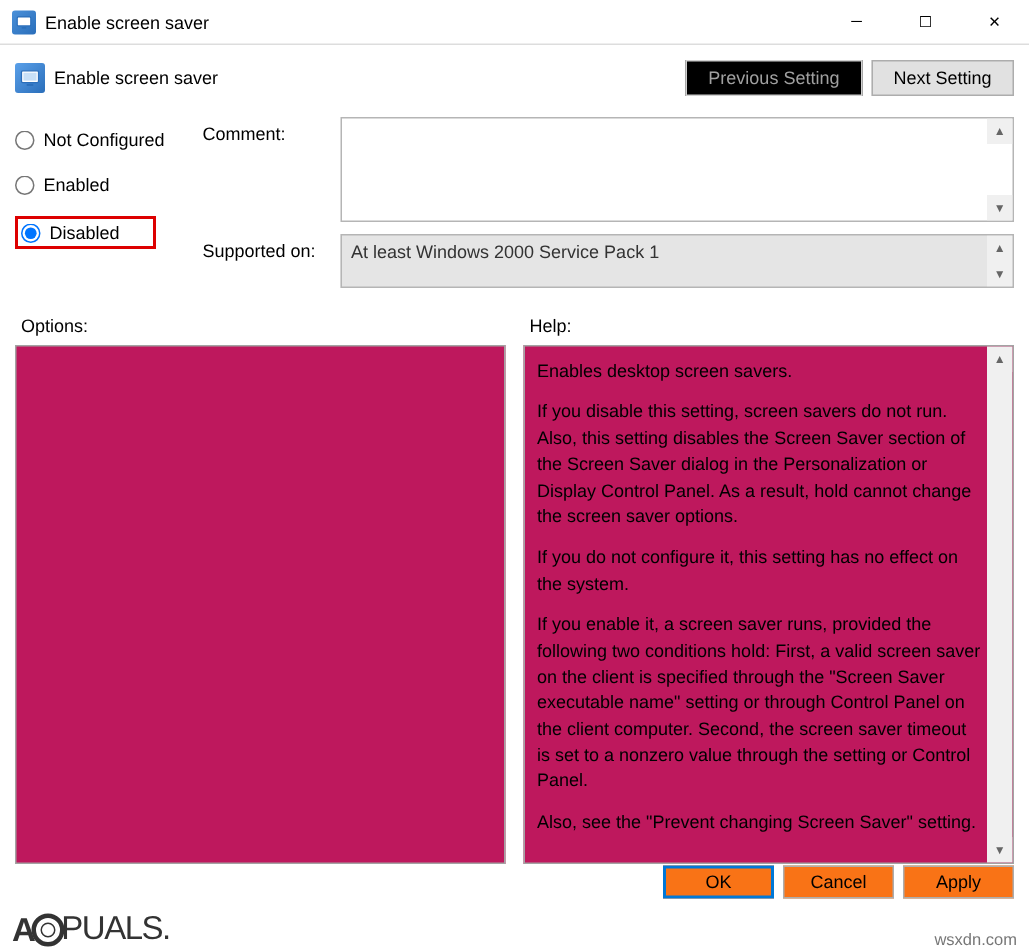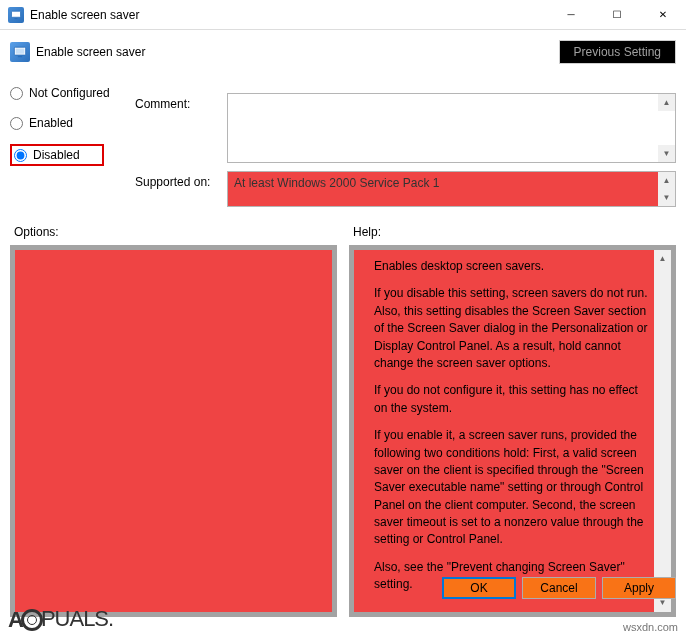--- a/index.html
+++ b/index.html
@@ -18,34 +18,34 @@
     .toolbar .app-title { font-size: 12px; flex: 1; }
     .toolbar .btn { border: 1px solid #adadad; background: #e1e1e1; padding: 4px 14px; font-size: 12px; margin-left: 6px; min-width: 92px; text-align: center; }
     .toolbar .btn.disabled { color: #a0a0a0; border-color: #d0d0d0; background: #000000; }
     
     .upper { display: flex; padding: 4px 10px 6px 10px; }
     .radios { width: 125px; padding-top: 6px; }
     .radio { display: flex; align-items: center; margin-bottom: 12px; padding: 2px 4px 2px 0; }
     .radio input { margin-right: 6px; }
     .radio.highlighted { border: 2px solid #d00; padding: 2px 4px 2px 2px; width: 94px; }
     
-    .fields { flex: 1; margin-top: 15px; }
+    .fields { flex: 1; }
     .fieldrow { display: flex; margin-bottom: 8px; }
     .fieldlabel { width: 92px; padding-top: 4px; font-size: 12px; }
     .textarea-box { flex: 1; border: 1px solid #b5b5b5; background: #fff; position: relative; padding: 4px 18px 4px 6px; font-size: 12px; color: #333; overflow: hidden; }
     .textarea-box.comment { height: 70px; }
-    .textarea-box.supported { height: 36px; background: #ef4444; color: #333; }
+    .textarea-box.supported { height: 36px; background: #e5e5e5; color: #333; }
     .scroll-arrow { position: absolute; right: 0; width: 17px; height: 17px; background: #f0f0f0; display: flex; align-items: center; justify-content: center; font-size: 8px; color: #666; }
     .scroll-arrow.up { top: 0; }
     .scroll-arrow.down { bottom: 0; }
     
     .lower { display: flex; padding: 0 10px; gap: 12px; }
     .lower-col { flex: 1; display: flex; flex-direction: column; }
     .lower-label { padding: 4px 0 6px 4px; font-size: 12px; }
-    .panel { border: 5px solid #a3a3a3; background: #ef4444; flex: 1; padding: 8px 20px 8px 20px; font-size: 12px; line-height: 1.45; position: relative; overflow: hidden; }
+    .panel { border: 1px solid #a3a3a3; background: #be185d; flex: 1; padding: 8px 20px 8px 8px; font-size: 12px; line-height: 1.45; position: relative; overflow: hidden; }
     .panel.options { height: 312px; }
     .panel.help { height: 312px; }
     .panel p { margin-bottom: 10px; }
     .panel .scrollbar { position: absolute; right: 0; top: 0; bottom: 0; width: 17px; background: #f0f0f0; }
     .panel .scrollbar .sa { position: absolute; width: 17px; height: 17px; display: flex; align-items: center; justify-content: center; font-size: 8px; color: #666; background: #f0f0f0; }
     .panel .scrollbar .sa.up { top: 0; }
     .panel .scrollbar .sa.down { bottom: 0; }
     
     .footer { position: absolute; bottom: 34px; right: 10px; display: flex; gap: 6px; }
     .footer .btn { border: 1px solid #adadad; background: #f97316; padding: 3px 0; font-size: 12px; width: 74px; text-align: center; }
@@ -78,20 +78,21 @@
 <div class="toolbar">
   <span class="app-icon">
     <svg viewBox="0 0 16 16">
         <rect x="1.5" y="2.5" width="13" height="9" rx="1" fill="#fff" stroke="#2a6eba" stroke-width="1"></rect>
         <rect x="3" y="4" width="10" height="6" fill="#c8e0f7"></rect>
         <rect x="5.5" y="12.5" width="5" height="1.5" fill="#2a6eba"></rect>
       </svg>
   </span>
   <span class="app-title">Enable screen saver</span>
   <div class="btn disabled">Previous Setting</div>
+  <div class="btn">Next Setting</div>
 </div>
 
 <div class="upper">
   <div class="radios">
     <label class="radio">
       <input type="radio" name="state" style="">
       <span>Not Configured</span>
     </label>
     <label class="radio">
       <input type="radio" name="state" style="">

